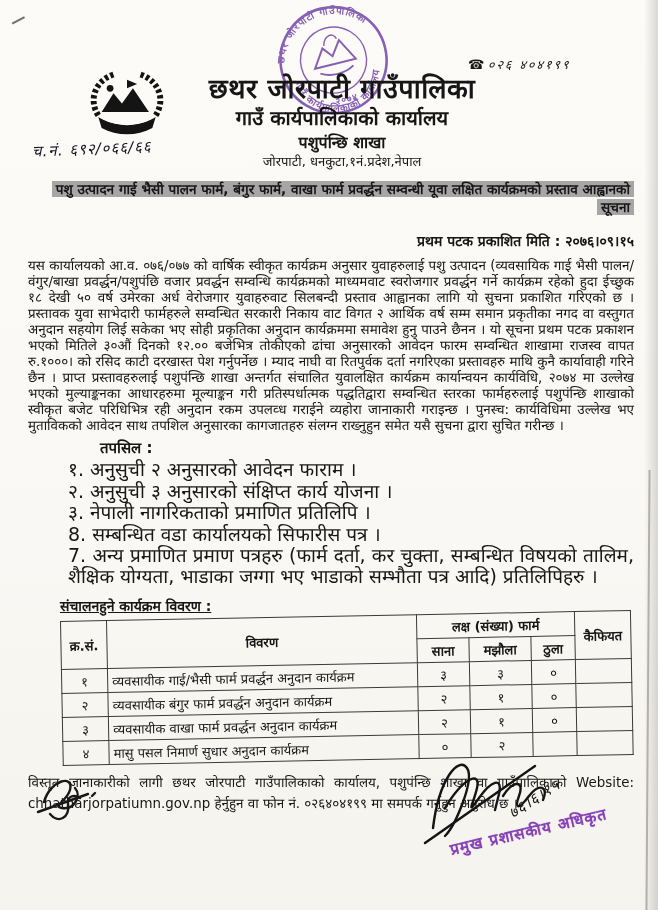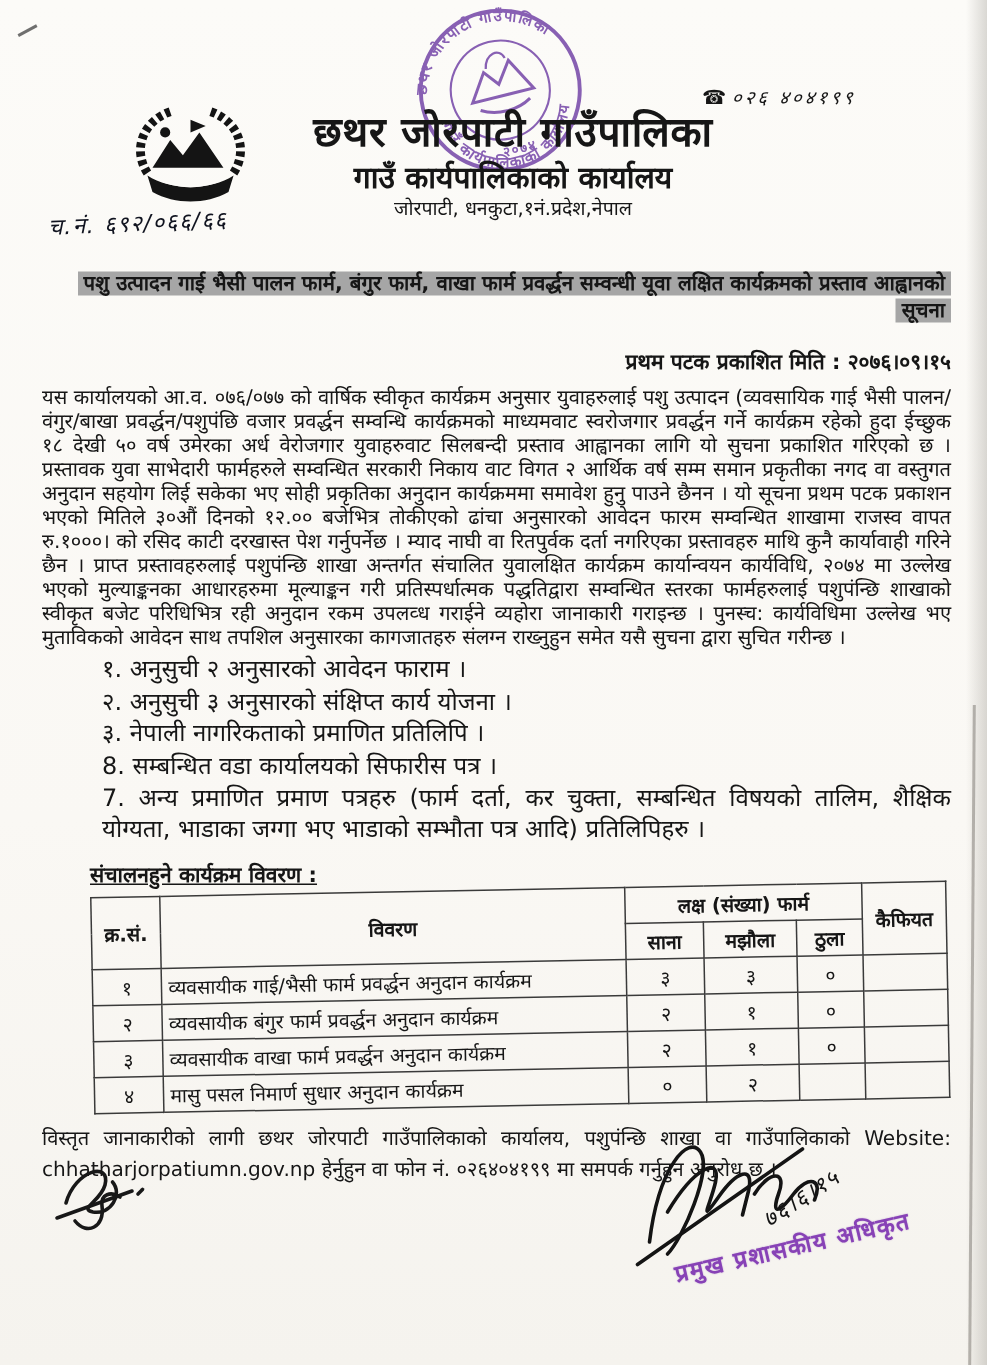--- a/index.html
+++ b/index.html
@@ -31,21 +31,21 @@
   .h-office{font-size:20px;font-weight:bold;margin-top:3px;}
   .h-branch{font-size:16px;font-weight:bold;margin-top:4px;}
   .h-addr{font-size:13px;font-weight:normal;margin-top:3px;}
   
   .content{position:absolute;top:181px;left:28px;right:24px;}
   .notice-title{text-align:right;font-size:13.6px;font-weight:bold;line-height:17.5px;}
   .notice-title .hl{background:#a6a6a6;padding:0 4px;box-decoration-break:clone;-webkit-box-decoration-break:clone;}
   .pub-date{text-align:right;font-weight:bold;font-size:14px;margin-top:15px;}
   .body-par{margin-top:8px;font-size:13.4px;line-height:16px;text-align:justify;}
   .tapasil-h{font-weight:bold;font-size:15px;margin:3px 0 0 72px;}
-  .tapasil-list{margin:2px 0 0 40px;font-size:16px;line-height:20.5px;}
+  .tapasil-list{margin:2px 0 0 40px;font-size:19px;line-height:20.5px;}
   .tapasil-list .li{margin-top:1px;text-align:justify;}
   .prog-h{font-weight:bold;font-size:14px;text-decoration:underline;margin:10px 0 4px 32px;}
   .tbl-wrap{margin:6px 0 0 32px;transform:rotate(-1.1deg);transform-origin:left top;}
   table.prog{border-collapse:collapse;font-size:13px;}
   table.prog th,table.prog td{border:1.4px solid #3a3a3a;padding:1px 4px;height:21px;}
   table.prog th{font-weight:bold;}
   td.c,th.c{text-align:center;}
   td.desc{text-align:left;padding-left:10px;}
   .footer-par{margin-top:7px;font-size:13.4px;line-height:20.5px;text-align:justify;}
   
@@ -104,33 +104,35 @@
   <div class="phone-line">
     <span>☎</span>
     <span class="num">०२६ ४०४१९९</span>
   </div>
 
   <div class="ref-no">च.नं. ६९२/०६६/६६</div>
 
   <div class="header-text">
     <div class="h-muni">छथर जोरपाटी गाउँपालिका</div>
     <div class="h-office">गाउँ कार्यपालिकाको कार्यालय</div>
+    <div class="h-branch">पशुपंन्छि शाखा</div>
     <div class="h-addr">जोरपाटी, धनकुटा,१नं.प्रदेश,नेपाल</div>
   </div>
 
   <div class="content">
 
     <div class="notice-title">
       <span class="hl">पशु उत्पादन गाई भैसी पालन फार्म, बंगुर फार्म, वाखा फार्म प्रवर्द्धन सम्वन्धी यूवा लक्षित कार्यक्रमको प्रस्ताव आह्वानको सूचना</span>
     </div>
 
     <div class="pub-date">प्रथम पटक प्रकाशित मिति :  २०७६।०९।१५</div>
 
     <div class="body-par">यस कार्यालयको आ.व. ०७६/०७७ को वार्षिक स्वीकृत कार्यक्रम अनुसार युवाहरुलाई पशु उत्पादन (व्यवसायिक गाई भैसी पालन/वंगुर/बाखा प्रवर्द्धन/पशुपंछि वजार प्रवर्द्धन सम्वन्धि कार्यक्रमको माध्यमवाट स्वरोजगार प्रवर्द्धन गर्ने कार्यक्रम रहेको हुदा ईच्छुक १८ देखी ५० वर्ष उमेरका अर्ध वेरोजगार युवाहरुवाट सिलबन्दी प्रस्ताव आह्वानका लागि यो सुचना प्रकाशित गरिएको छ । प्रस्तावक युवा साभेदारी फार्महरुले सम्वन्धित सरकारी निकाय वाट विगत २ आर्थिक वर्ष सम्म समान प्रकृतीका नगद वा वस्तुगत अनुदान सहयोग लिई सकेका भए सोही प्रकृतिका अनुदान कार्यक्रममा समावेश हुनु पाउने छैनन । यो सूचना प्रथम पटक प्रकाशन भएको मितिले ३०औं दिनको १२.०० बजेभित्र तोकीएको ढांचा अनुसारको आवेदन फारम सम्वन्धित शाखामा राजस्व वापत रु.१०००। को रसिद काटी दरखास्त पेश गर्नुपर्नेछ । म्याद नाघी वा रितपुर्वक दर्ता नगरिएका प्रस्तावहरु माथि कुनै कार्यावाही गरिने छैन । प्राप्त प्रस्तावहरुलाई पशुपंन्छि शाखा अन्तर्गत संचालित युवालक्षित कार्यक्रम कार्यान्वयन कार्यविधि, २०७४ मा उल्लेख भएको मुल्याङ्कनका आधारहरुमा मूल्याङ्कन गरी प्रतिस्पर्धात्मक पद्धतिद्वारा सम्वन्धित स्तरका फार्महरुलाई पशुपंन्छि शाखाको स्वीकृत बजेट परिधिभित्र रही अनुदान रकम उपलव्ध गराईने व्यहोरा जानाकारी गराइन्छ । पुनस्च: कार्यविधिमा उल्लेख भए मुताविकको आवेदन साथ तपशिल अनुसारका कागजातहरु संलग्न राख्नुहुन समेत यसै सुचना द्वारा सुचित गरीन्छ ।</div>
 
+    <div class="tapasil-h">तपसिल :</div>
 
     <div class="tapasil-list">
       <div class="li">१. अनुसुची २ अनुसारको आवेदन फाराम ।</div>
       <div class="li">२. अनुसुची ३ अनुसारको संक्षिप्त कार्य योजना ।</div>
       <div class="li">३. नेपाली नागरिकताको प्रमाणित प्रतिलिपि ।</div>
       <div class="li">8. सम्बन्धित वडा कार्यालयको सिफारीस पत्र ।</div>
       <div class="li">7. अन्य प्रमाणित प्रमाण पत्रहरु (फार्म दर्ता, कर चुक्ता, सम्बन्धित विषयको तालिम, शैक्षिक योग्यता, भाडाका जग्गा भए भाडाको सम्भौता पत्र आदि) प्रतिलिपिहरु ।</div>
     </div>
 
     <div class="prog-h">संचालनहुने कार्यक्रम विवरण :</div>

